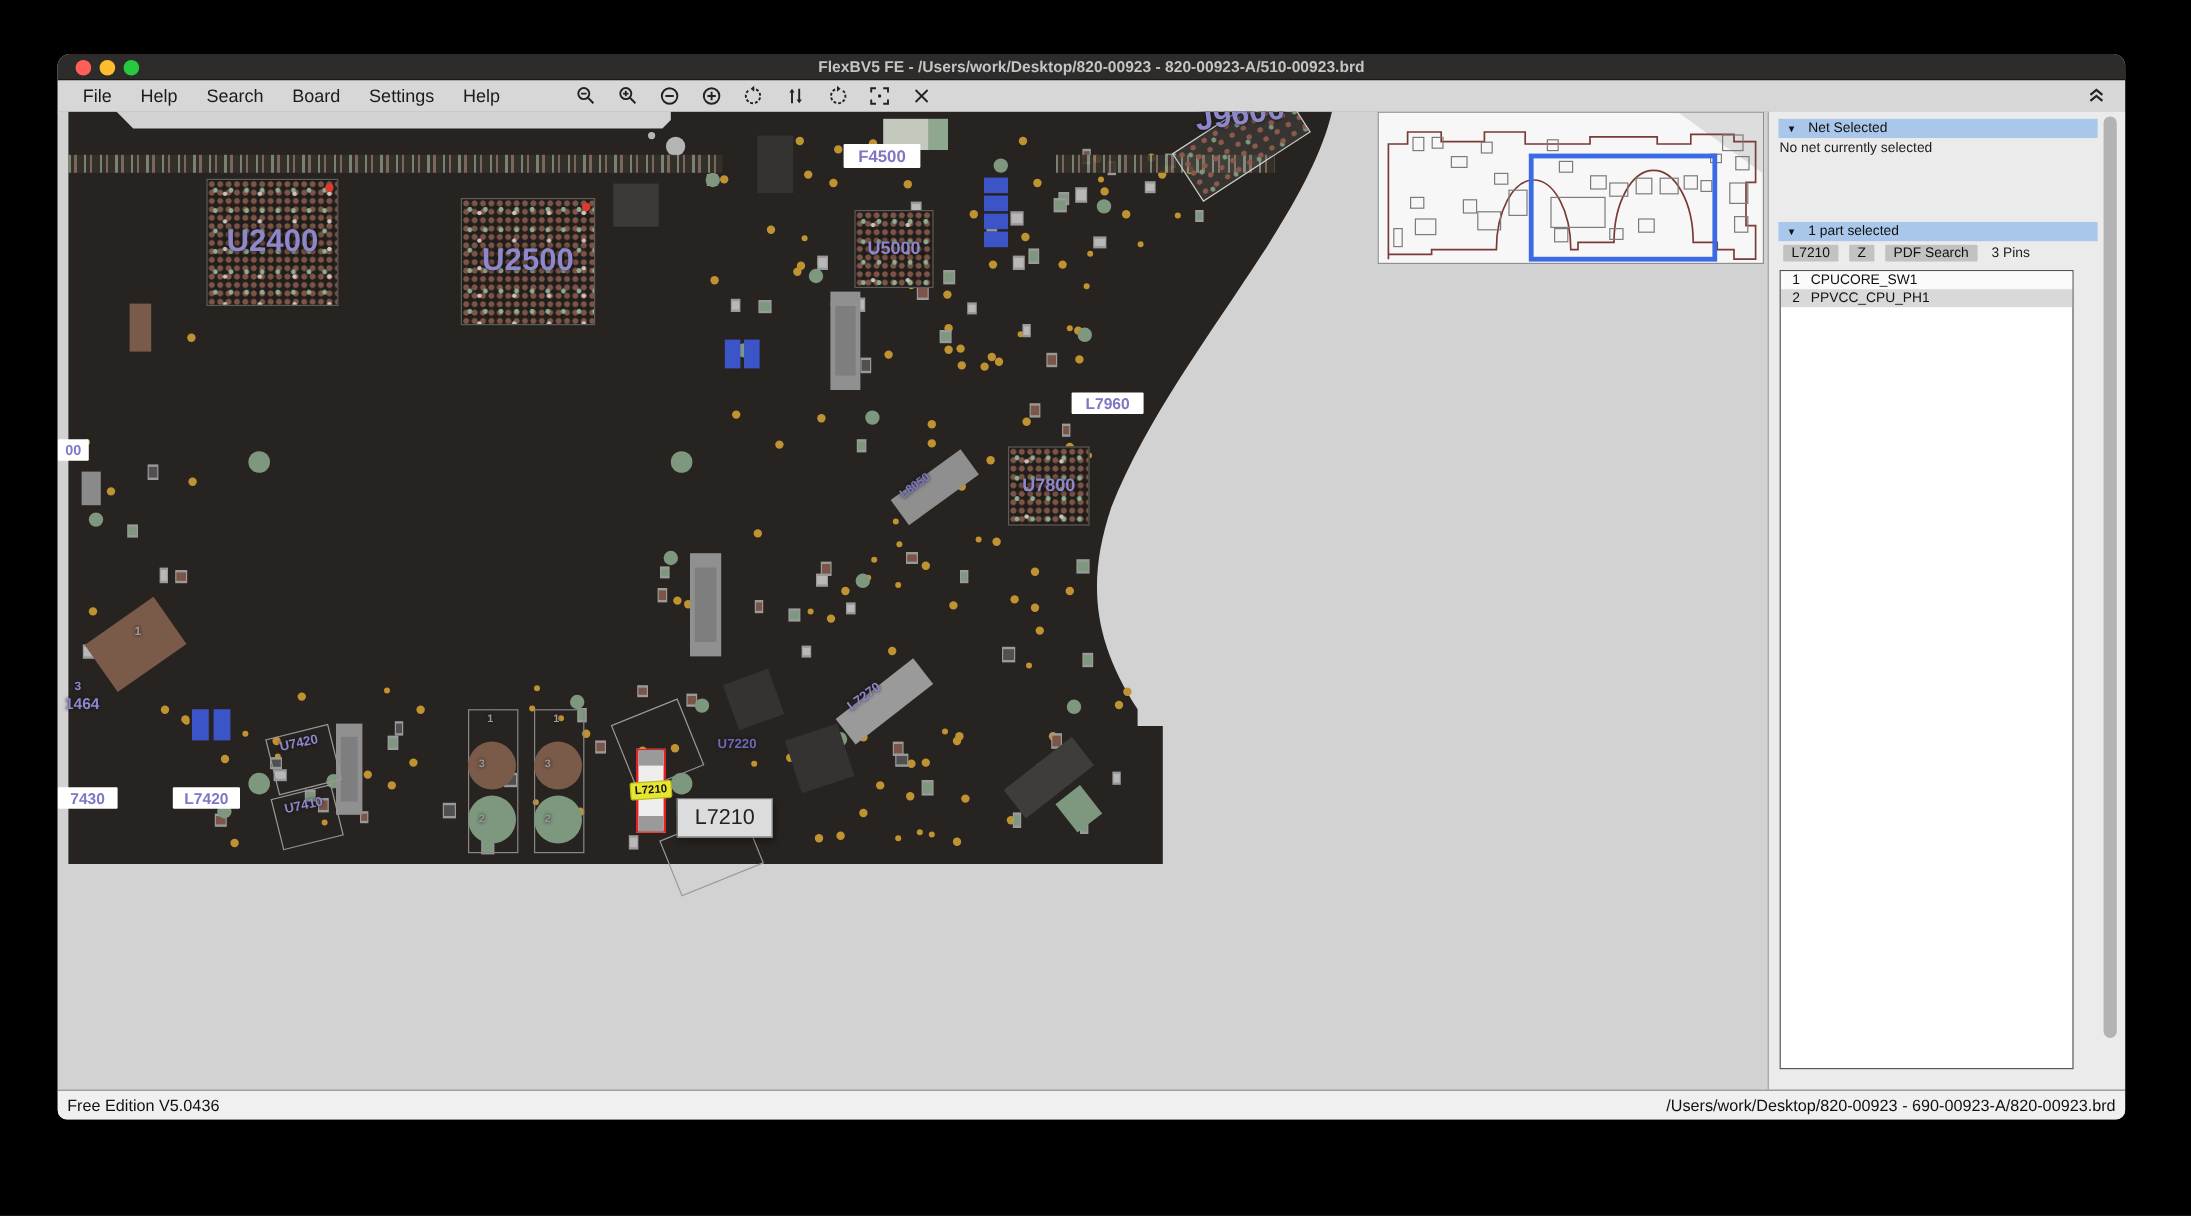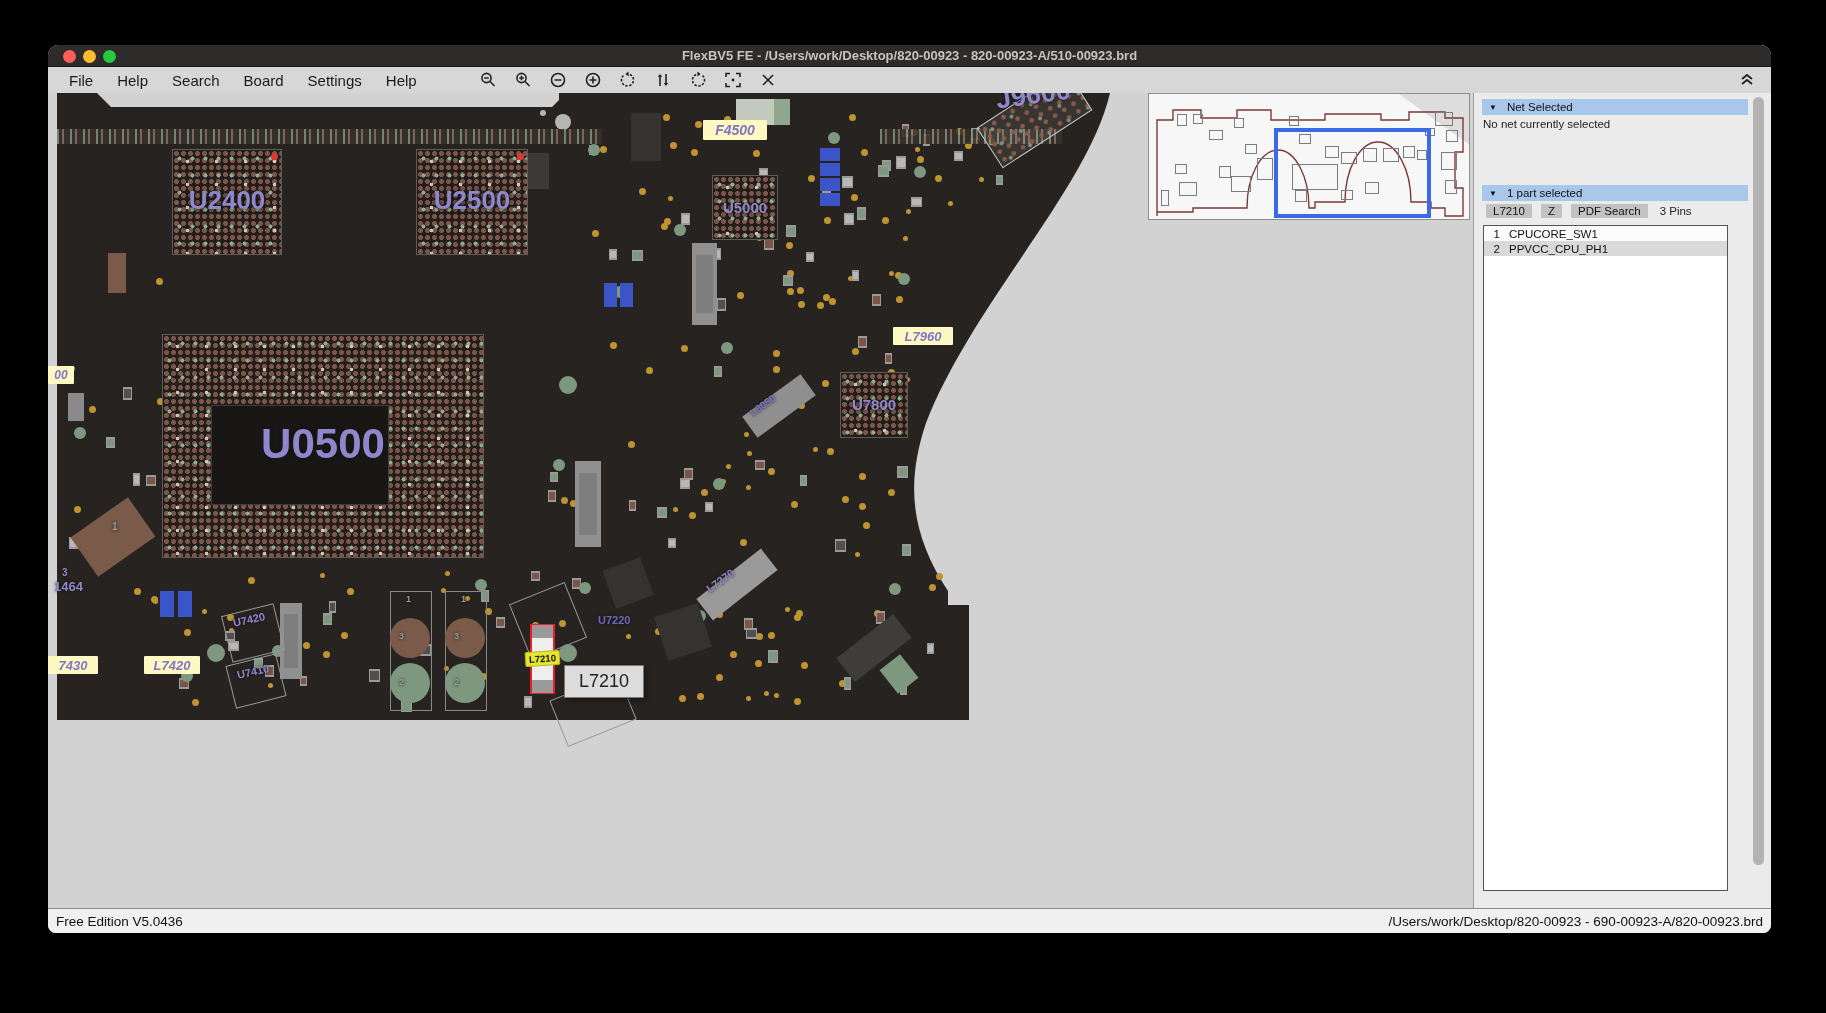--- a/index.html
+++ b/index.html
@@ -26,22 +26,22 @@
   .chip{position:absolute;background-color:#211e1c;border:1px solid #5c5c58;
     background-image:radial-gradient(circle,#ccc5bc 1.6px,transparent 2.1px),
       radial-gradient(circle,#8fae8f 1.8px,transparent 2.3px),
       radial-gradient(circle,#7d5548 2.2px,transparent 2.7px);
     background-size:29px 23px,13px 17px,7px 7px;}
   .chip .clabel{position:absolute;left:0;right:0;top:50%;transform:translateY(-54%);
     text-align:center;font-weight:bold;color:#8e87cc;text-shadow:0 0 4px #15130f;}
   .chip.ram::after{content:"";position:absolute;right:3px;top:3px;width:7px;height:7px;
     border-radius:50%;background:#e03a30;}
   .die{position:absolute;background:#191716;border:1px solid #3c3c3a;}
-  .boxlabel{position:absolute;background:#fef9c3;color:#7f76c4;font-weight:bold;
-    display:flex;align-items:center;justify-content:center;border-radius:1px;font-style:italic;}
+  .boxlabel{position:absolute;background:#ffffff;color:#7f76c4;font-weight:bold;
+    display:flex;align-items:center;justify-content:center;border-radius:1px;}
   .freelabel{position:absolute;font-weight:bold;color:#8e87cc;text-shadow:0 0 3px #111;
     white-space:nowrap;transform-origin:left top;}
   .capstrip{position:absolute;background:repeating-linear-gradient(90deg,
     #88927f 0 2px,#35312b 2px 5px,#8a7364 5px 7px,#35312b 7px 13px);opacity:.85;}
   .deco{position:absolute;}
   .connector{position:absolute;border:1px solid #cfcfcf;background-color:rgba(255,255,255,.08);
     background-image:radial-gradient(circle,#8b5a4a 2px,transparent 2.5px),
       radial-gradient(circle,#7d987f 1.8px,transparent 2.3px);
     background-size:11px 9px,23px 17px;}
   
@@ -606,26 +606,22 @@
           <div class="deco" style="left: 492px; top: 17px; width: 6px; height: 6px; border-radius: 50%; background: rgb(181, 181, 181);"></div>
           <div class="deco" style="left: 159px; top: 283px; width: 18px; height: 18px; border-radius: 50%; background: rgb(125, 152, 127);"></div>
           <div class="deco" style="left: 159px; top: 551px; width: 18px; height: 18px; border-radius: 50%; background: rgb(125, 152, 127);"></div>
           <div class="deco" style="left: 511px; top: 283px; width: 18px; height: 18px; border-radius: 50%; background: rgb(125, 152, 127);"></div>
           <div class="deco" style="left: 511px; top: 551px; width: 18px; height: 18px; border-radius: 50%; background: rgb(125, 152, 127);"></div>
           <div class="capstrip" style="left: 9px; top: 36px; width: 545px; height: 15px;"></div>
           <div class="capstrip" style="left: 832px; top: 36px; width: 182px; height: 15px;"></div>
           <div class="chip ram" style="left: 124px; top: 56px; width: 108px; height: 104px;">
             <div class="clabel" style="font-size: 26px;">U2400</div>
           </div>
-          <div class="chip ram" style="left: 336px; top: 56px; width: 110px; height: 104px; margin-left: 32px;">
+          <div class="chip ram" style="left: 336px; top: 72px; width: 110px; height: 104px;">
             <div class="clabel" style="font-size: 26px;">U2500</div>
-          </div>
-          <div class="chip cpu" style="left: 114px; top: 241px; width: 320px; height: 222px;">
-            <div class="die" style="left: 48px; top: 70px; width: 176px; height: 98px;"></div>
-            <div class="clabel" style="font-size: 42px;">U0500</div>
           </div>
           <div class="chip bga" style="left: 664px; top: 82px; width: 64px; height: 63px;">
             <div class="clabel" style="font-size: 15px;">U5000</div>
           </div>
           <div class="chip bga" style="left: 792px; top: 279px; width: 66px; height: 64px;">
             <div class="clabel" style="font-size: 15px;">U7800</div>
           </div>
           <div class="connector" style="left: 933px; top: 2px; width: 105px; height: 46px; transform: rotate(-33deg);"></div>
           <div class="boxlabel" style="left: 655px; top: 27px; width: 64px; height: 20px; font-size: 14px;">F4500</div>
           <div class="boxlabel" style="left: 845px; top: 234px; width: 60px; height: 18px; font-size: 13px;">L7960</div>

